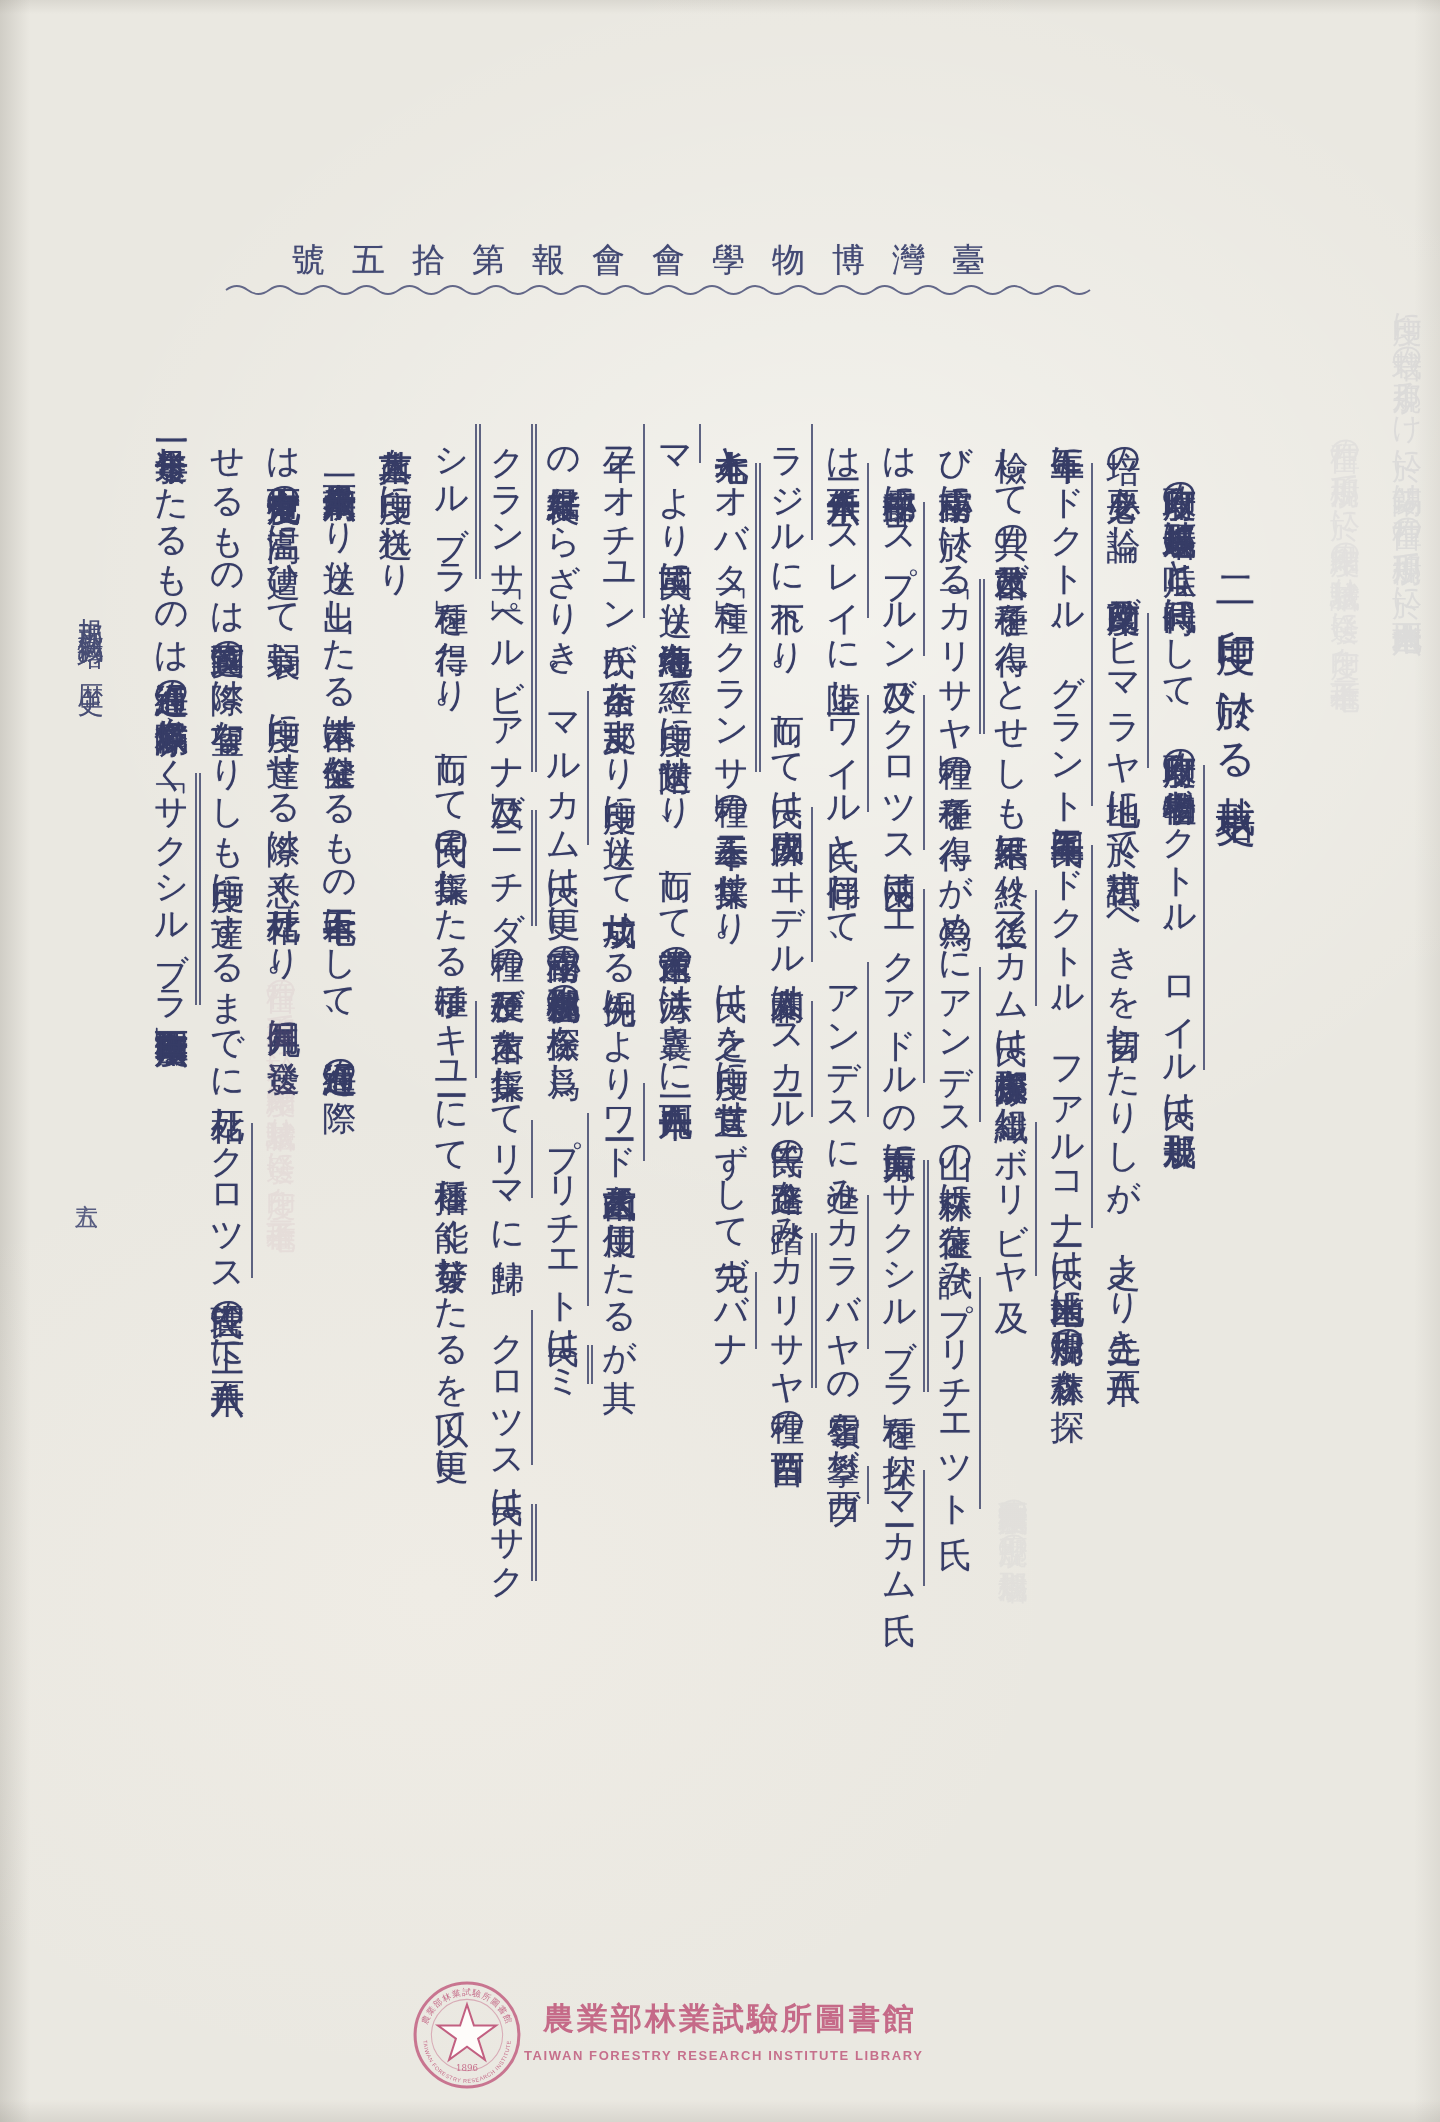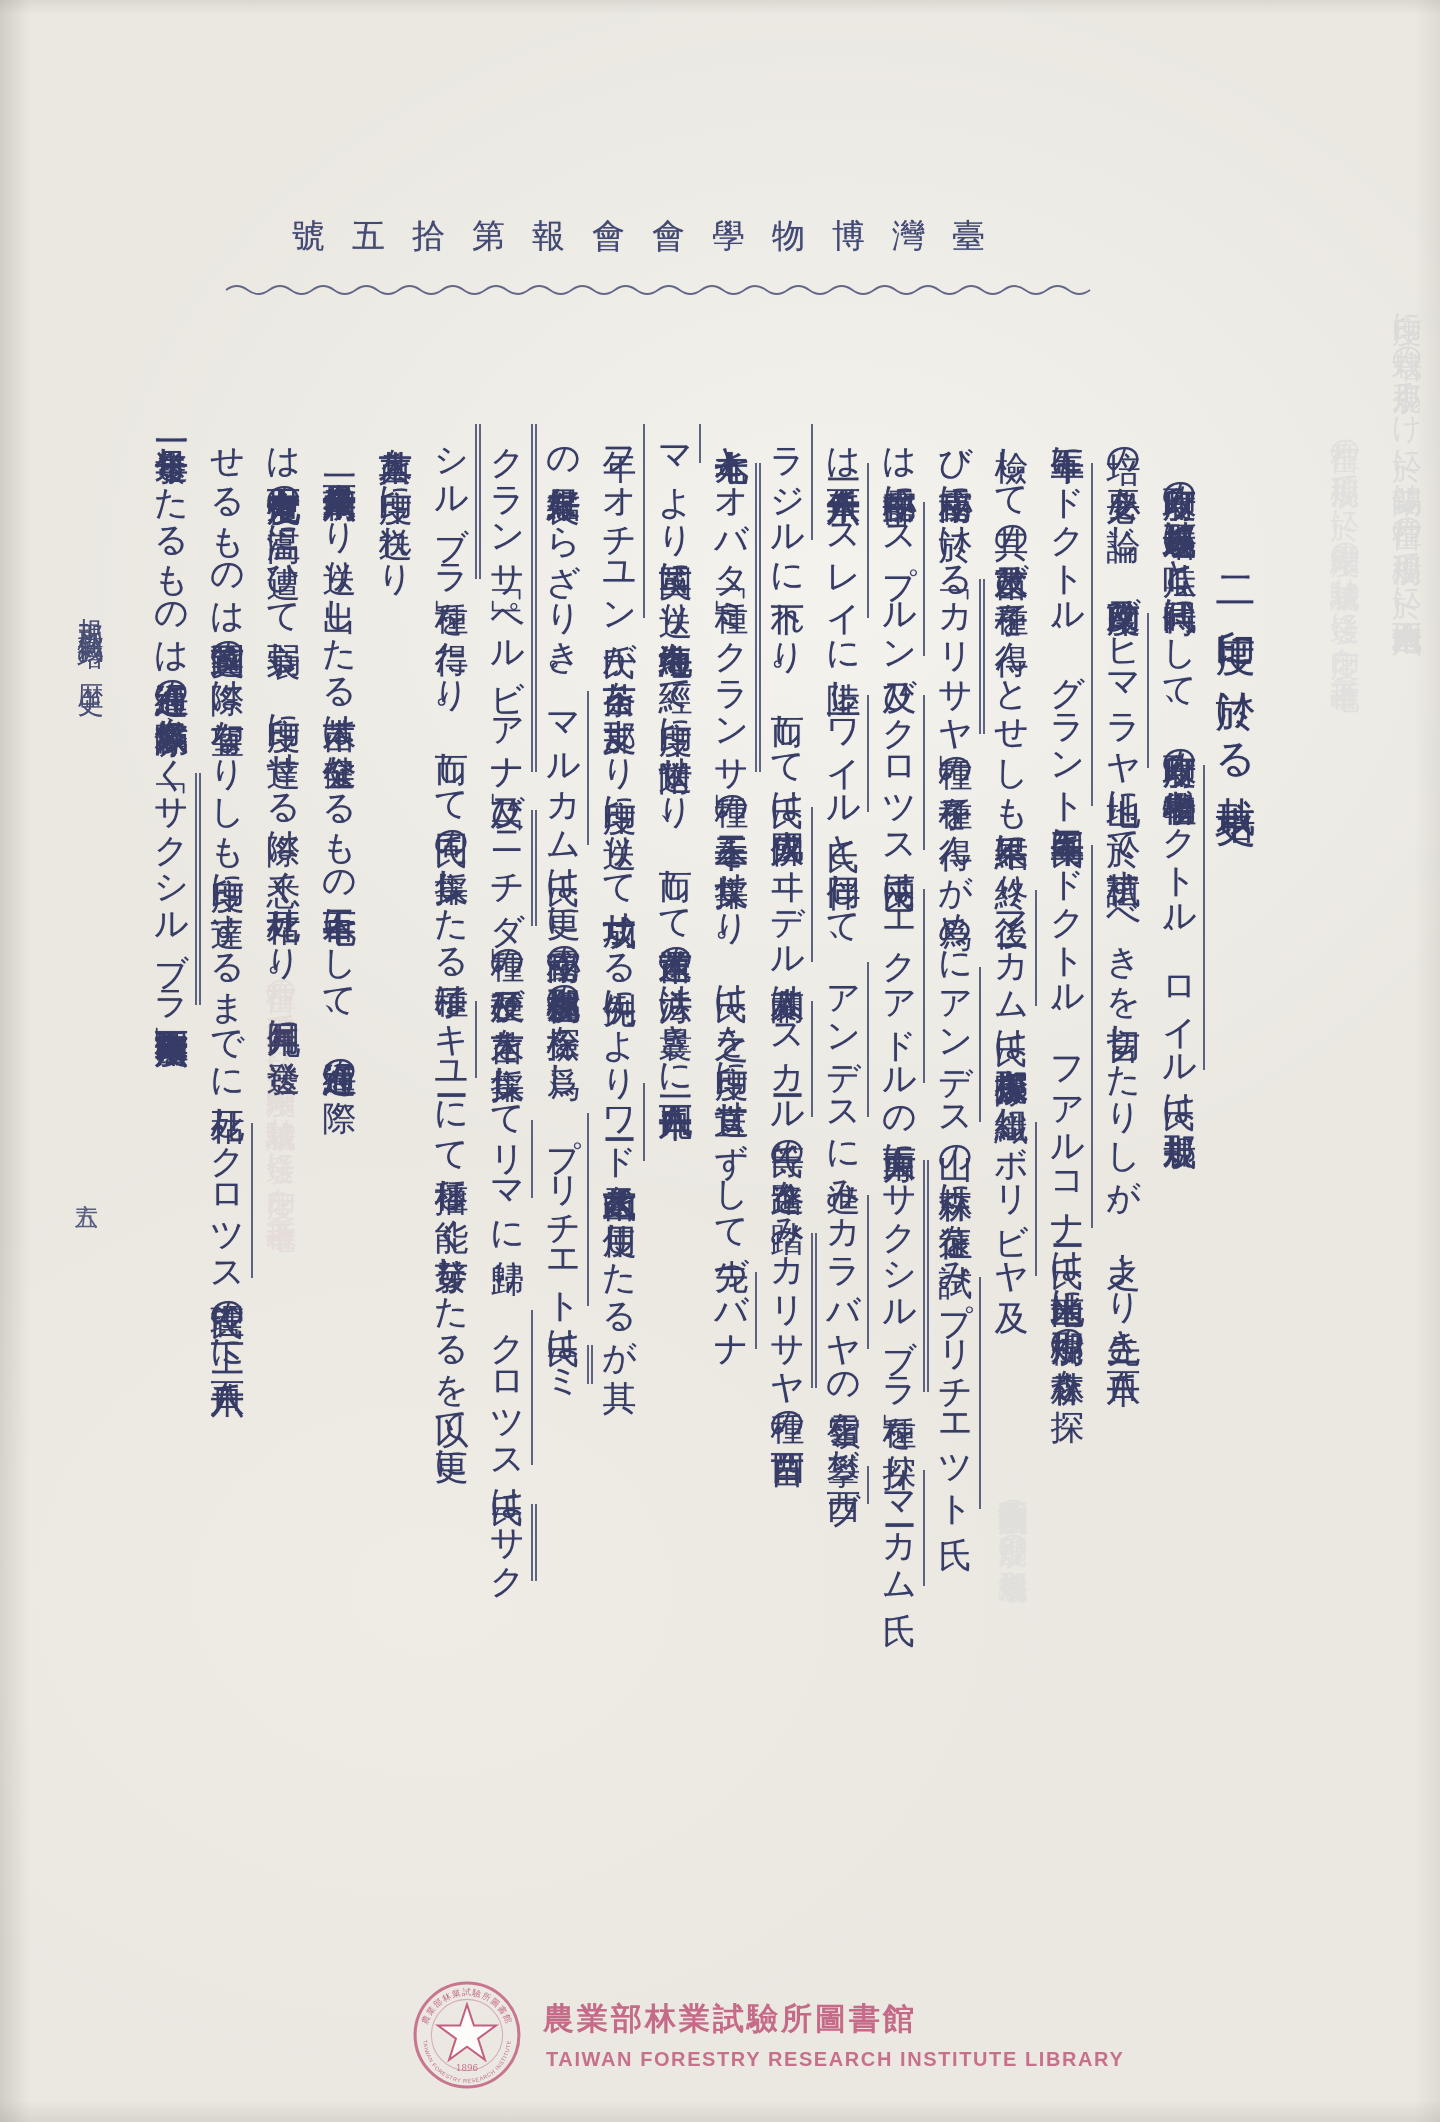--- a/index.html
+++ b/index.html
@@ -10,21 +10,21 @@
       radial-gradient(1100px 900px at 58% 28%, rgba(255,255,252,.45), rgba(255,255,252,0) 70%),
       radial-gradient(900px 700px at 30% 75%, rgba(244,240,233,.5), rgba(244,240,233,0) 70%),
       linear-gradient(90deg, rgba(105,100,90,.20), rgba(105,100,90,0) 30px),
       linear-gradient(270deg, rgba(105,100,90,.10), rgba(105,100,90,0) 26px),
       linear-gradient(180deg, rgba(105,100,90,.12), rgba(105,100,90,0) 14px),
       linear-gradient(0deg, rgba(105,100,90,.14), rgba(105,100,90,0) 22px);
     font-family:"DejaVu Serif", serif;
   }
   
   .journal-header{
-    position:absolute;left:292px;top:214px;
+    position:absolute;left:292px;top:238px;
     font-size:33px;letter-spacing:27px;white-space:nowrap;
     color:#434a74;text-shadow:0 0 .7px rgba(60,66,110,.55);
   }
   .wavy{position:absolute;left:224px;top:280px;}
   
   .text-columns{
     position:absolute;top:424px;right:176px;height:1610px;width:1125px;
     writing-mode:vertical-rl;text-orientation:mixed;
     font-size:34px;line-height:56px;color:#363c66;
     text-shadow:0 0 .8px rgba(54,60,102,.45);
@@ -58,22 +58,22 @@
   .ghost.g3{left:258px;top:960px;height:640px;color:#b06f8c;opacity:.09;}
   .ghost.g4{left:990px;top:1480px;height:560px;color:#5d6388;opacity:.06;}
   
   .seal{position:absolute;left:410px;top:1978px;}
   .lib-cjk{
     position:absolute;left:543px;top:1998px;
     font-size:31px;letter-spacing:3px;font-weight:bold;white-space:nowrap;
     color:#c26081;opacity:.92;
   }
   .lib-en{
-    position:absolute;left:546px;top:2048px;
-    font-family:"Liberation Sans", sans-serif;font-size:20px;letter-spacing:1.6px;
+    position:absolute;left:524px;top:2048px;
+    font-family:"Liberation Sans", sans-serif;font-size:13px;letter-spacing:1.6px;
     font-weight:bold;white-space:nowrap;color:#c26081;opacity:.88;
   }
 </style>
 </head>
 <body>
 
 <div class="journal-header">號五拾第報會會學物博灣臺</div>
 
 <svg class="wavy" width="868" height="16" viewBox="0 0 868 16">
   <path id="wavepath" fill="none" stroke="#4a5078" stroke-width="1.8" opacity=".85" d="M2 10 q 10.8 -8 21.6 0 q 10.8 8 21.6 0 q 10.8 -8 21.6 0 q 10.8 8 21.6 0 q 10.8 -8 21.6 0 q 10.8 8 21.6 0 q 10.8 -8 21.6 0 q 10.8 8 21.6 0 q 10.8 -8 21.6 0 q 10.8 8 21.6 0 q 10.8 -8 21.6 0 q 10.8 8 21.6 0 q 10.8 -8 21.6 0 q 10.8 8 21.6 0 q 10.8 -8 21.6 0 q 10.8 8 21.6 0 q 10.8 -8 21.6 0 q 10.8 8 21.6 0 q 10.8 -8 21.6 0 q 10.8 8 21.6 0 q 10.8 -8 21.6 0 q 10.8 8 21.6 0 q 10.8 -8 21.6 0 q 10.8 8 21.6 0 q 10.8 -8 21.6 0 q 10.8 8 21.6 0 q 10.8 -8 21.6 0 q 10.8 8 21.6 0 q 10.8 -8 21.6 0 q 10.8 8 21.6 0 q 10.8 -8 21.6 0 q 10.8 8 21.6 0 q 10.8 -8 21.6 0 q 10.8 8 21.6 0 q 10.8 -8 21.6 0 q 10.8 8 21.6 0 q 10.8 -8 21.6 0 q 10.8 8 21.6 0 q 10.8 -8 21.6 0 q 10.8 8 21.6 0"></path>

